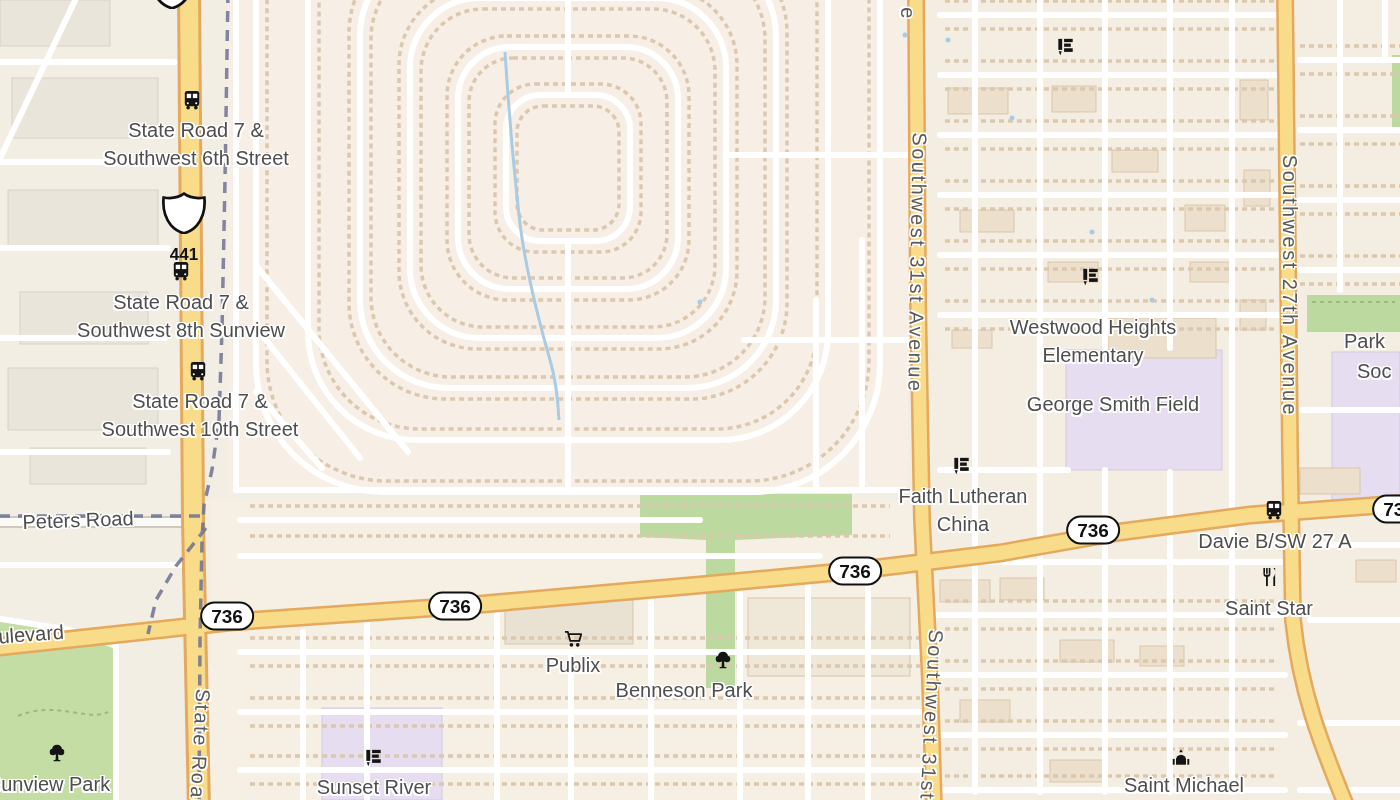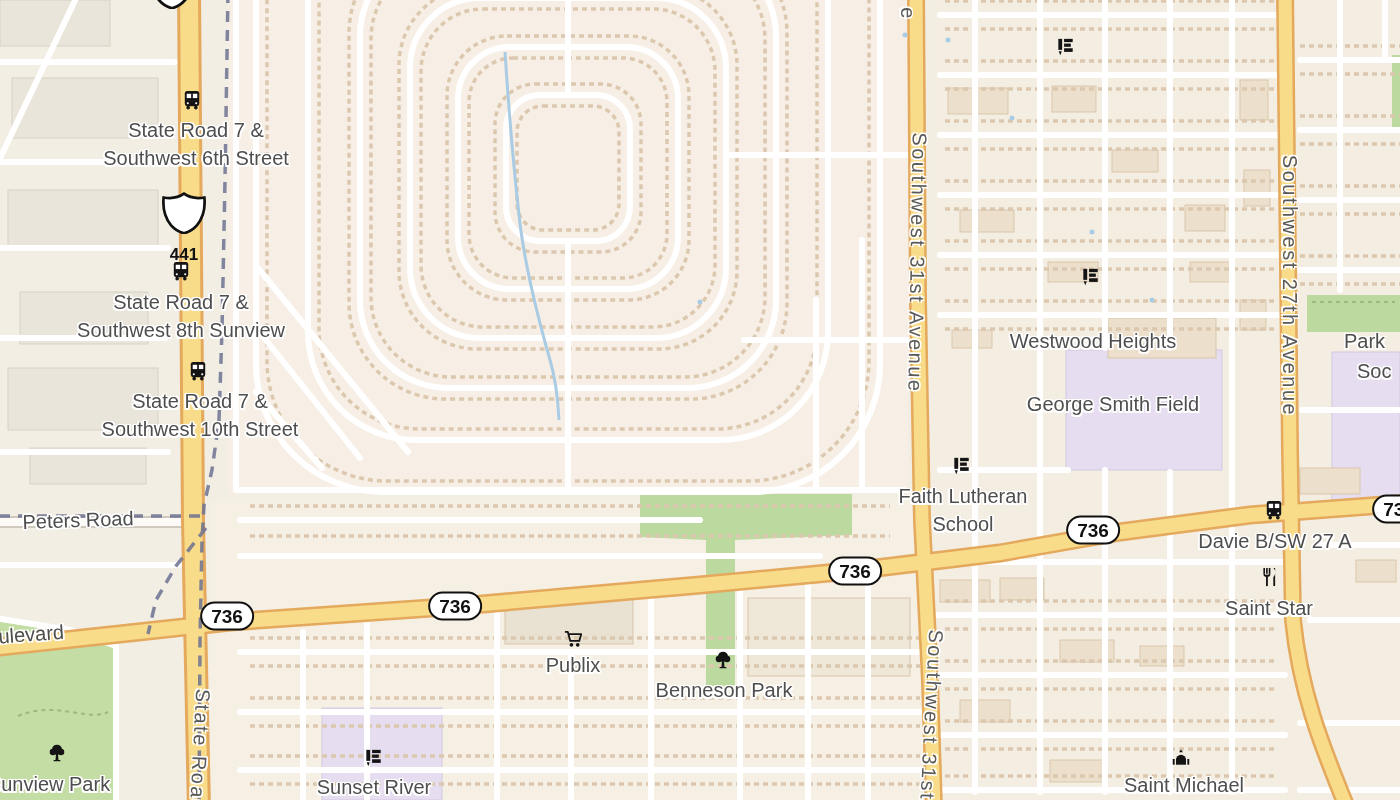--- a/index.html
+++ b/index.html
@@ -318,31 +318,32 @@
     </div>
     <div class="lbl" style="left:200px;top:415px">
       <div>State Road 7 &amp;</div>
       <div>Southwest 10th Street</div>
     </div>
 
     <div class="lbl" style="left:78px;top:520px;transform:translate(-50%,-50%) rotate(-2deg)">Peters Road</div>
     <div class="lbl-edge" style="left:-26px;top:624px;transform:rotate(-4deg)">Boulevard</div>
 
     <div class="lbl" style="left:573px;top:665px">Publix</div>
-    <div class="lbl" style="left:724px;top:690px">Benneson Park</div>
+    <div class="lbl" style="left:684px;top:690px">Benneson Park</div>
     <div class="lbl" style="left:374px;top:787px">Sunset River</div>
     <div class="lbl" style="left:49px;top:784px">Sunview Park</div>
 
     <div class="lbl" style="left:1093px;top:341px">
       <div>Westwood Heights</div>
+      <div>Elementary</div>
     </div>
     <div class="lbl" style="left:1113px;top:404px">George Smith Field</div>
     <div class="lbl" style="left:963px;top:510px">
       <div>Faith Lutheran</div>
-      <div>School</div>
+      <div>China</div>
     </div>
     <div class="lbl" style="left:1275px;top:541px">Davie B/SW 27 A</div>
     <div class="lbl" style="left:1269px;top:608px">Saint Star</div>
     <div class="lbl" style="left:1184px;top:785px">Saint Michael</div>
 
     <div class="lbl-edge" style="left:1344px;top:330px">Park</div>
     <div class="lbl-edge" style="left:1357px;top:360px">Soc</div>
 
     <div class="vlbl" style="left:917px;top:263px;transform:translate(-50%,-50%) rotate(91deg)">Southwest 31st Avenue</div>
     <div class="vlbl" style="left:929px;top:760px;transform:translate(-50%,-50%) rotate(93deg)">Southwest 31st Avenue</div>

